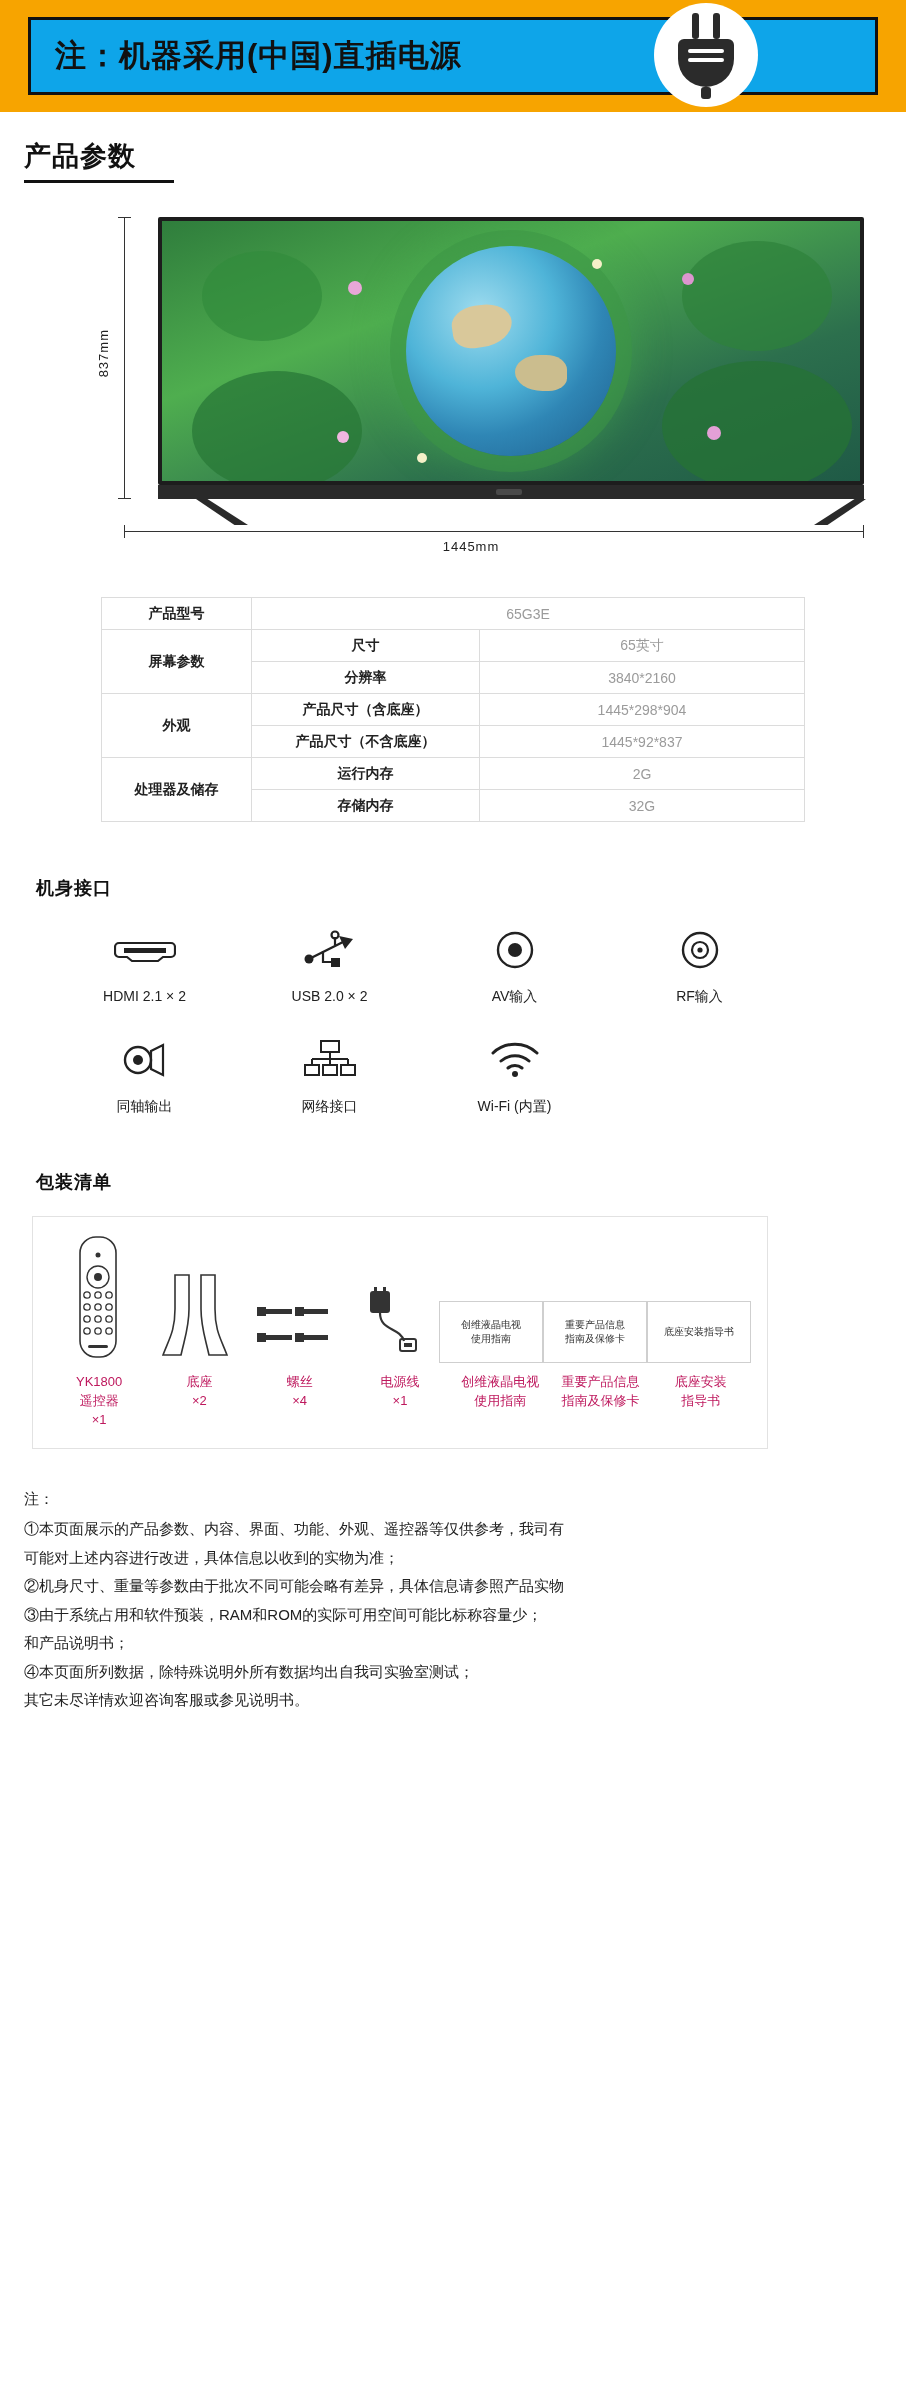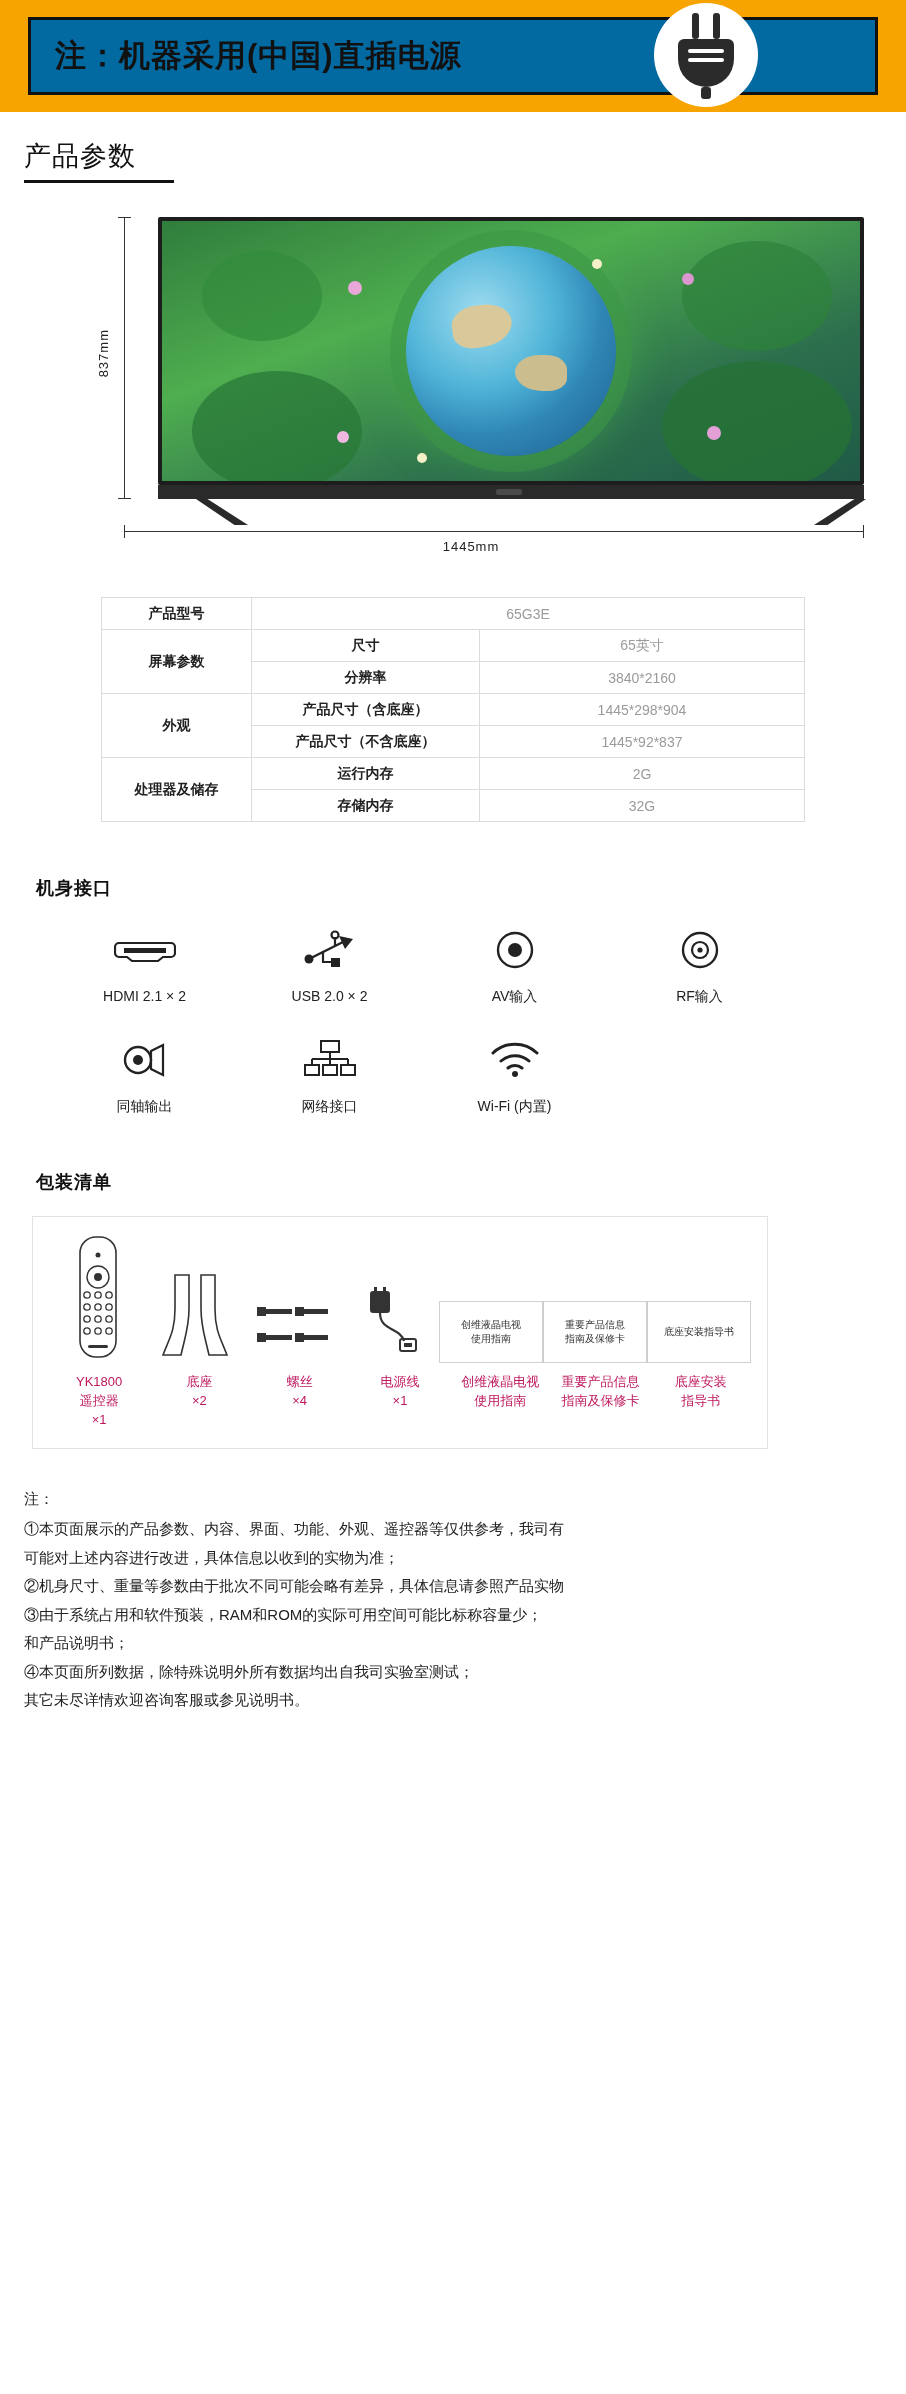--- a/index.html
+++ b/index.html
@@ -16,21 +16,21 @@
     background: #f7a400;
     height: 112px;
     position: relative;
     padding: 0;
   }
   .banner-inner {
     position: absolute;
     left: 28px; top: 17px;
     right: 28px; bottom: 17px;
     border: 3px solid #111;
-    background: #0369a1;
+    background: #0ea5e9;
   }
   .banner-text {
     position: absolute;
     left: 24px;
     top: 50%;
     transform: translateY(-50%);
     font-size: 31px;
     font-weight: bold;
     letter-spacing: 1px;
     color: #111;
@@ -43,21 +43,21 @@
     width: 104px; height: 104px;
     border-radius: 50%;
     background: #ffffff;
     overflow: hidden;
   }
   .plug-svg { position: absolute; left: 0; top: 0; }
 
   
   .section-title {
     font-size: 27px;
-    font-weight: normal;
+    font-weight: bold;
     color: #111;
     padding: 26px 0 0 24px;
     letter-spacing: 1px;
   }
   .title-rule {
     width: 150px;
     height: 3px;
     background: #111;
     margin: 6px 0 0 24px;
   }

